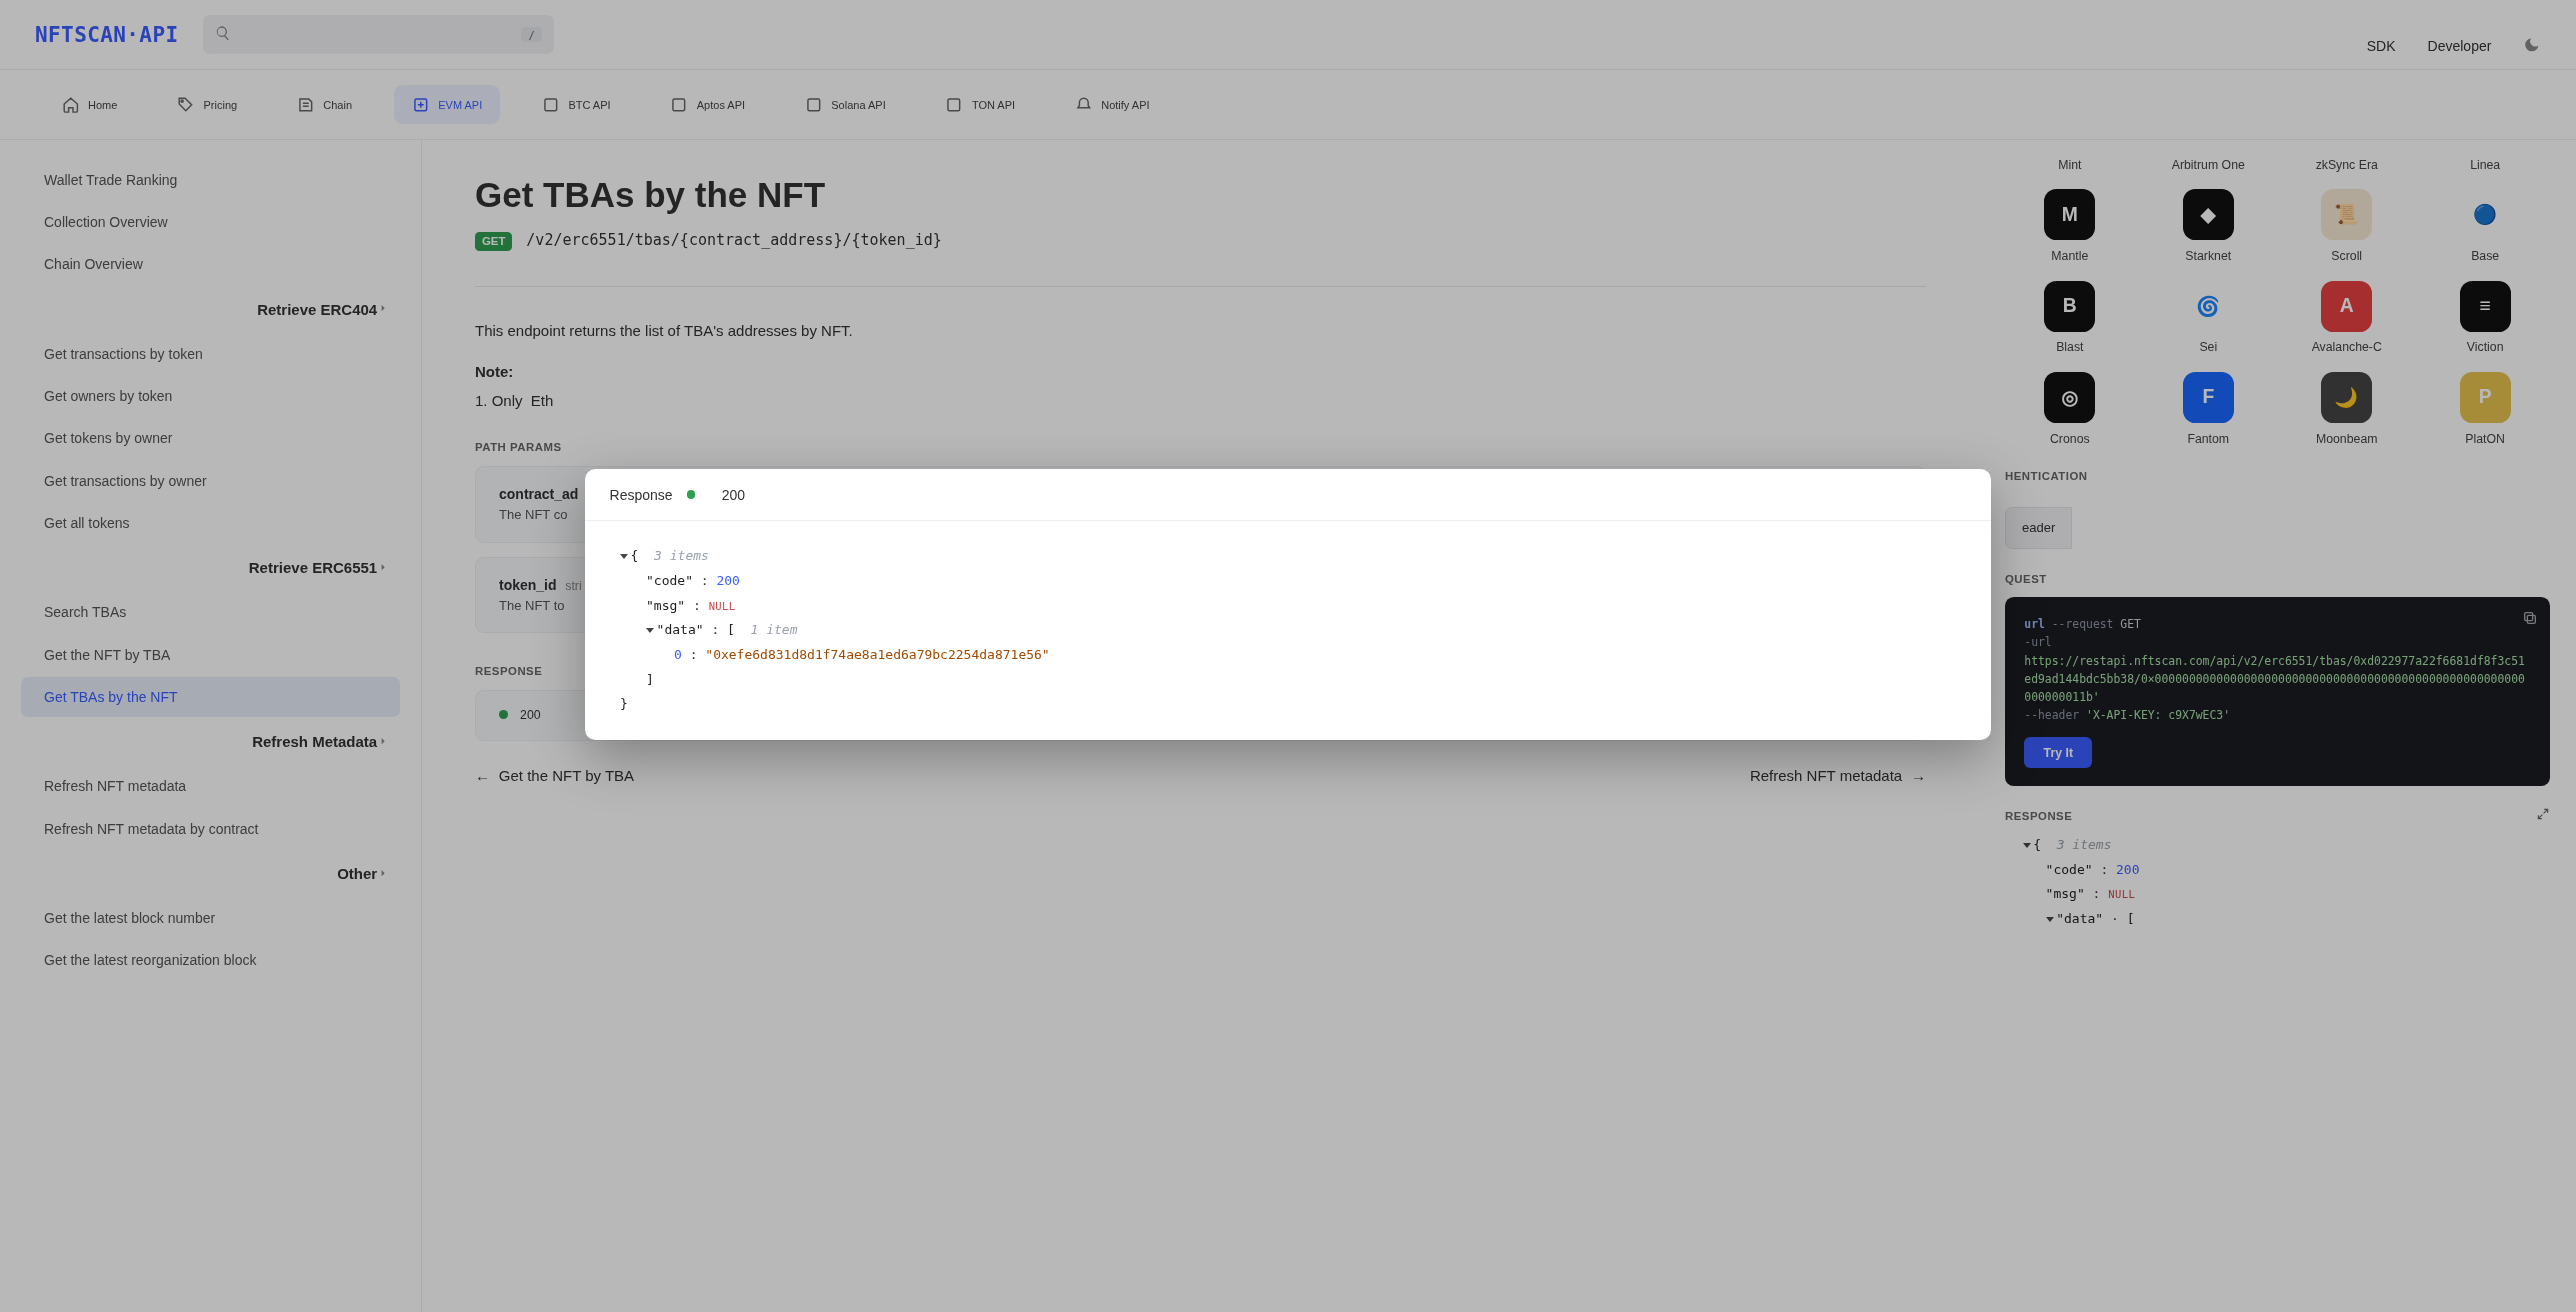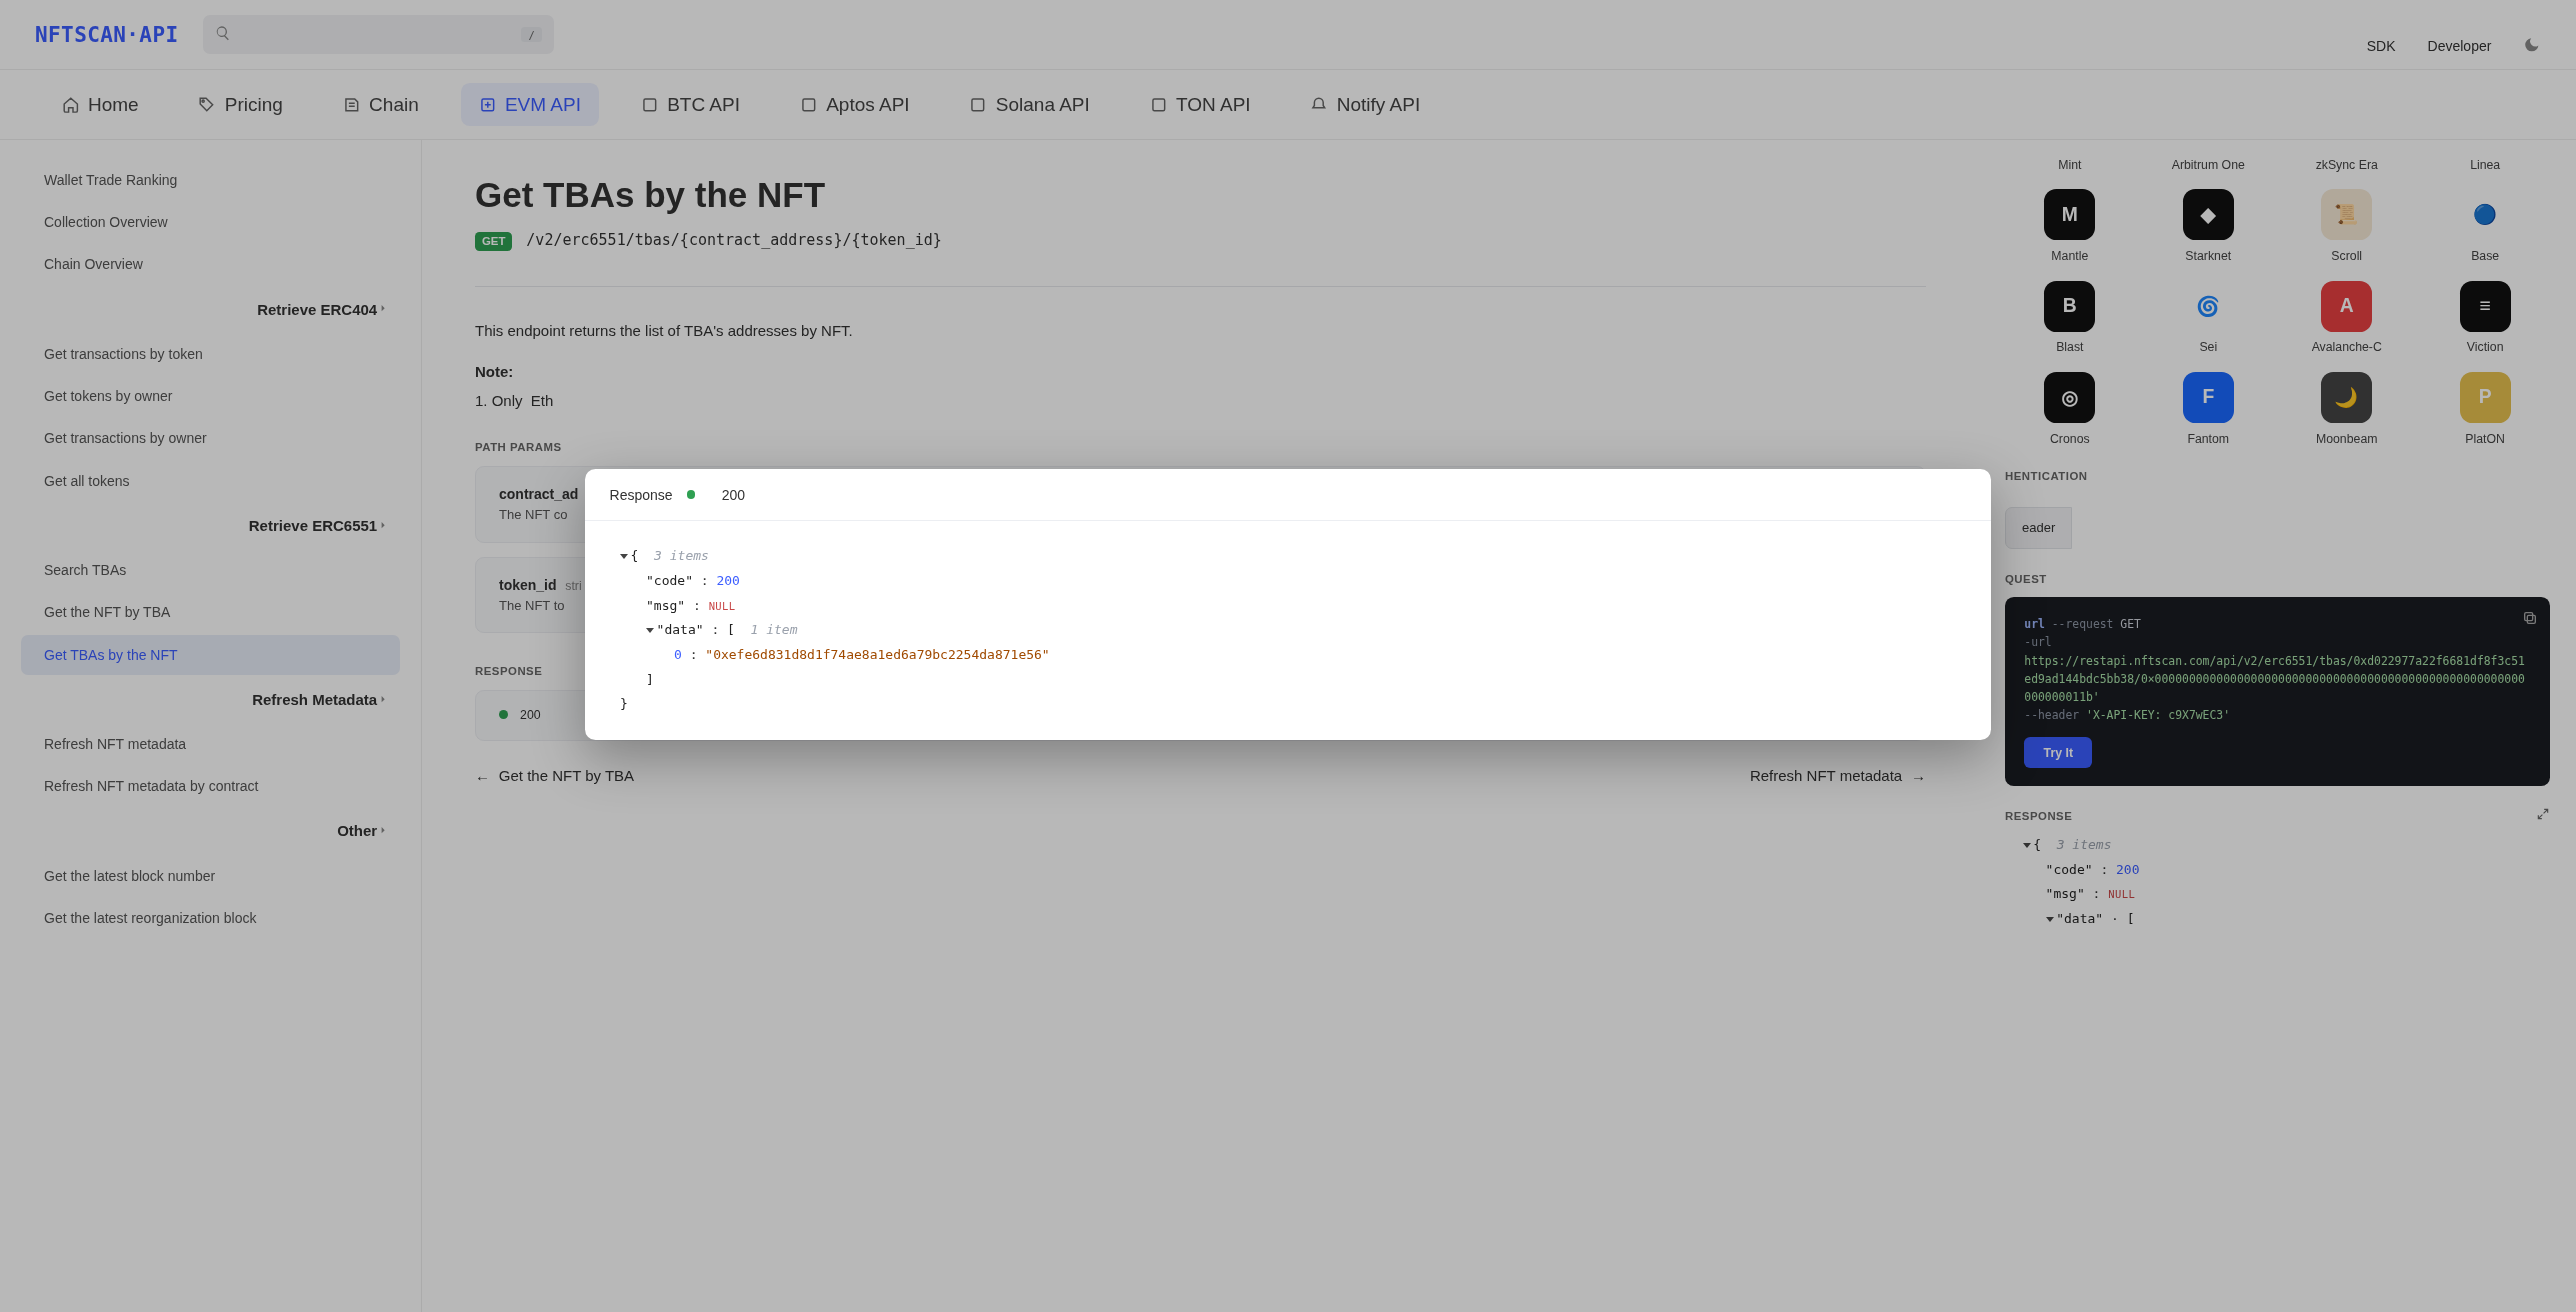--- a/index.html
+++ b/index.html
@@ -28,21 +28,21 @@
 .top-right { margin-left: auto; display: flex; align-items: center; gap: 32px; font-size: 14px; margin-top: 23px; }
 .top-right .theme-toggle svg { width: 17.6px; height: 17.6px; fill: #888; }
 
 .tabbar {
   display: flex; align-items: center; gap: 24.6px;
   padding: 0 44px; height: 70px;
   border-bottom: 0.9px solid #eee;
 }
 .tab-item {
   display: flex; align-items: center; gap: 8.8px;
-  padding: 10.5px 17.6px; border-radius: 8.8px; font-size: 19px;
+  padding: 10.5px 17.6px; border-radius: 8.8px; font-size: 11px;
   font-weight: 500; color: #444; text-align: right;
 }
 .tab-item.active { background: #eef2ff; color: #3b5dff; }
 .tab-item svg { width: 17.6px; height: 17.6px; }
 
 .layout {
   display: flex; height: calc(1313px - 141px);
 }
 .sidebar {
   width: 422px; padding: 17.6px 21px; overflow-y: auto;
@@ -207,20 +207,21 @@
     <div class="side-item">Collection Overview</div>
     <div class="side-item">Chain Overview</div>
 
     <div class="side-group">
       <span>Retrieve ERC404</span>
       <span><svg viewBox="0 0 24 24">
             <path d="M9 6l6 6-6 6z"></path>
           </svg></span>
     </div>
     <div class="side-item">Get transactions by token</div>
+    <div class="side-item">Get owners by token</div>
     <div class="side-item">Get tokens by owner</div>
     <div class="side-item">Get transactions by owner</div>
     <div class="side-item">Get all tokens</div>
 
     <div class="side-group">
       <span>Retrieve ERC6551</span>
       <span><svg viewBox="0 0 24 24">
             <path d="M9 6l6 6-6 6z"></path>
           </svg></span>
     </div>

